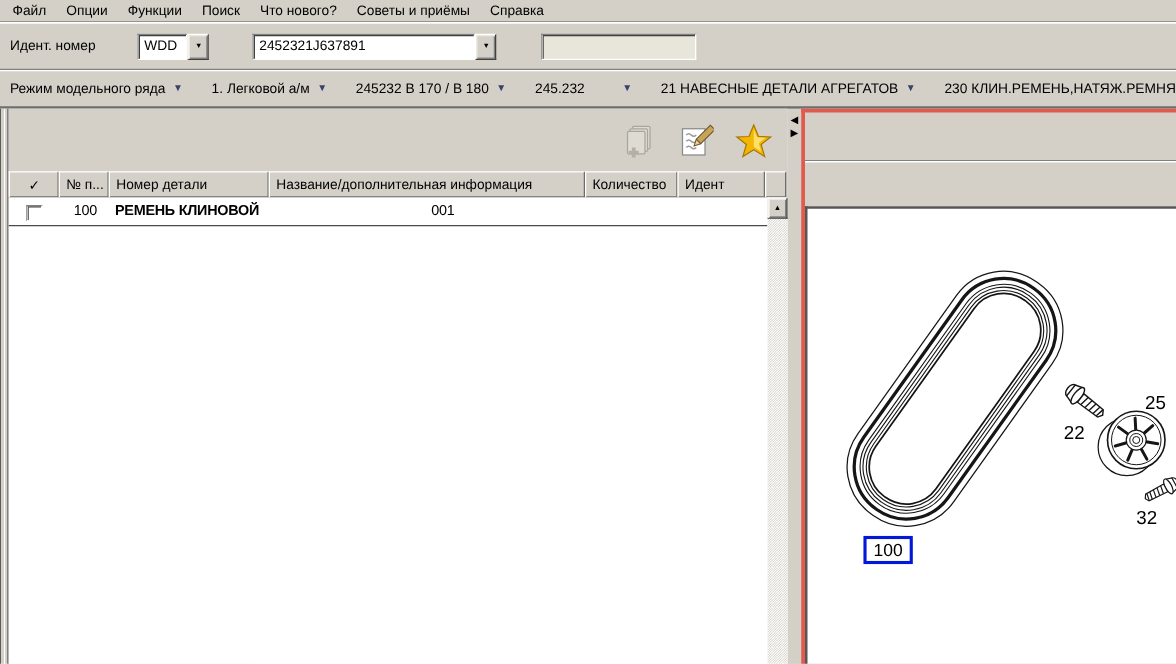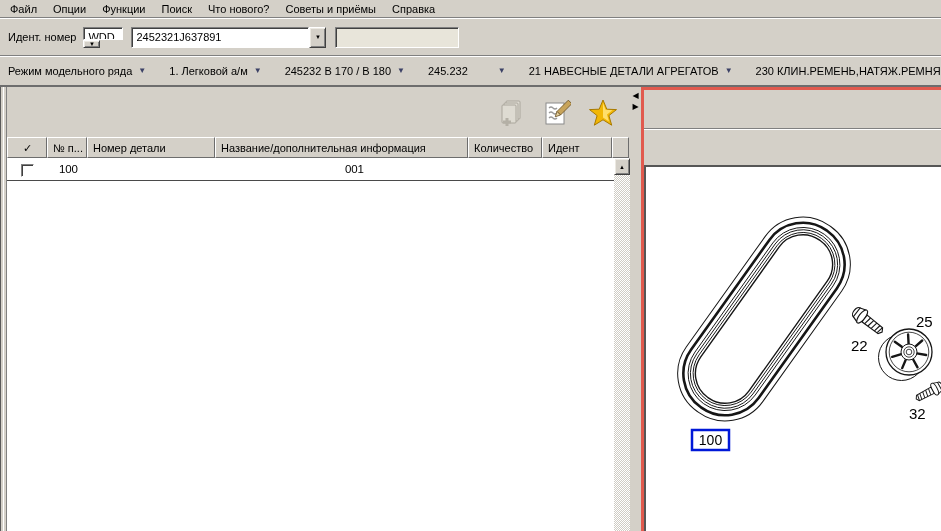--- a/index.html
+++ b/index.html
@@ -13,26 +13,26 @@
   }
   
   .raised { background:#d4d0c8; border:1px solid; border-color:#ffffff #404040 #404040 #ffffff; box-shadow: inset 1px 1px 0 #ece9e2, inset -1px -1px 0 #808080; }
   .groove { height:2px; background: linear-gradient(#808080 50%, #ffffff 50%); }
 
   
   .menu-bar { height:17px; display:flex; align-items:flex-end; padding-left:2px; }
   .menu-item { padding:1px 8px 2px 8px; white-space:nowrap; cursor:default; }
 
   
-  .id-bar { height:36px; display:flex; align-items:center; padding-left:8px; }
+  .id-bar { height:36px; display:flex; align-items:center; padding-left:8px;gap:27px; }
   .id-label { margin-right:7px; white-space:nowrap; }
   .combo { display:flex; align-items:stretch; height:21px; }
   .combo .txt { background:#fff; border:1px solid; border-color:#808080 #fff #fff #808080; box-shadow: inset 1px 1px 0 #404040; padding:3px 1px 0 4px; overflow:hidden; white-space:nowrap; }
   .combo .drop-btn { width:17px; display:flex; align-items:center; justify-content:center; font-size:6px; color:#000; cursor:default; }
-  .wmi-combo { margin-left:0;flex-direction:column; }
+  .wmi-combo { margin-left:0; }
   .wmi-combo .txt { width:40px; }
   .vin-combo { margin-left:8px; }
   .vin-combo .txt { width:178px; }
   .aux-field { margin-left:9px; width:124px; height:21px; background:#e8e5da; border:1px solid; border-color:#808080 #fff #fff #808080; box-shadow: inset 1px 1px 0 #404040; }
 
   
   .nav-bar { height:28px; display:flex; align-items:center; padding-left:8px; white-space:nowrap; overflow:hidden; }
   .nav-item { display:flex; align-items:center; margin-right:23px; cursor:default; }
   .nav-arrow { color:#3c4166; font-size:8px; margin-left:6px; line-height:8px; }
   .nav-item.wide-gap .nav-arrow { margin-left:30px; }
@@ -192,20 +192,21 @@
       </div>
 
       <div class="table-body">
         <div class="rows-area">
           <div class="part-row">
             <div class="cell cell-check">
               <div class="checkbox"></div>
             </div>
             <div class="cell cell-pos">100</div>
             <div class="cell w-name">
+              <div class="part-name">РЕМЕНЬ КЛИНОВОЙ</div>
             </div>
             <div class="cell w-qty">001</div>
             <div class="cell w-ver"></div>
           </div>
         </div>
         <div class="vscroll">
           <div class="scroll-up raised">▲</div>
         </div>
       </div>
 

